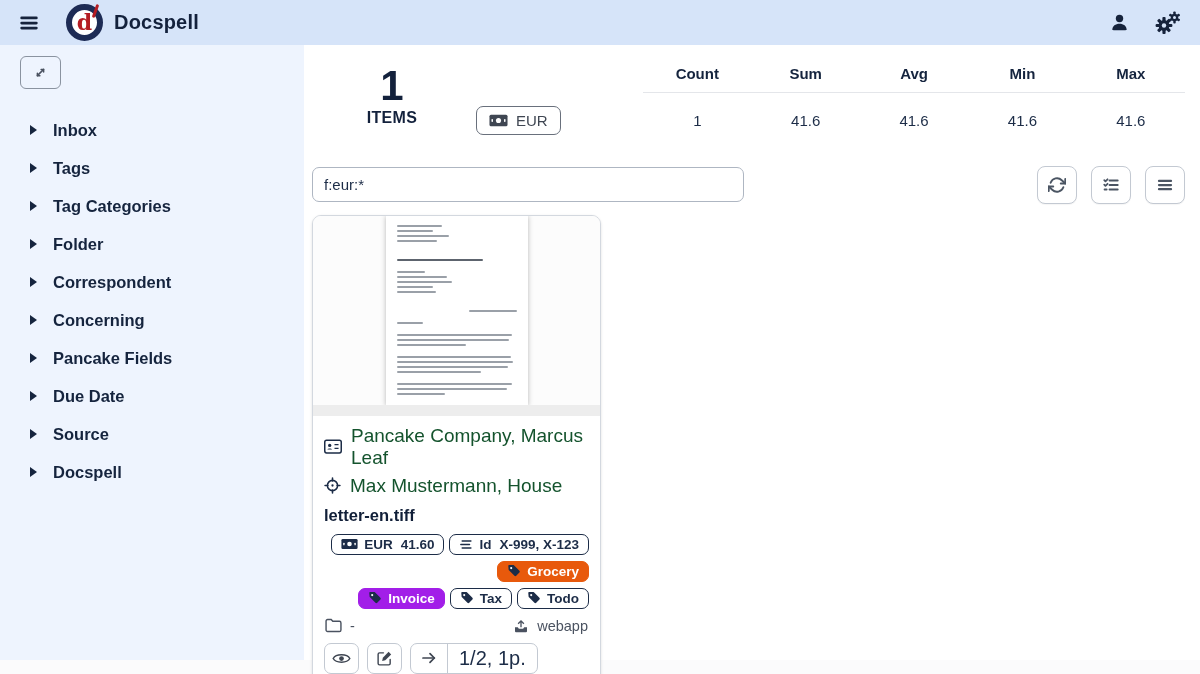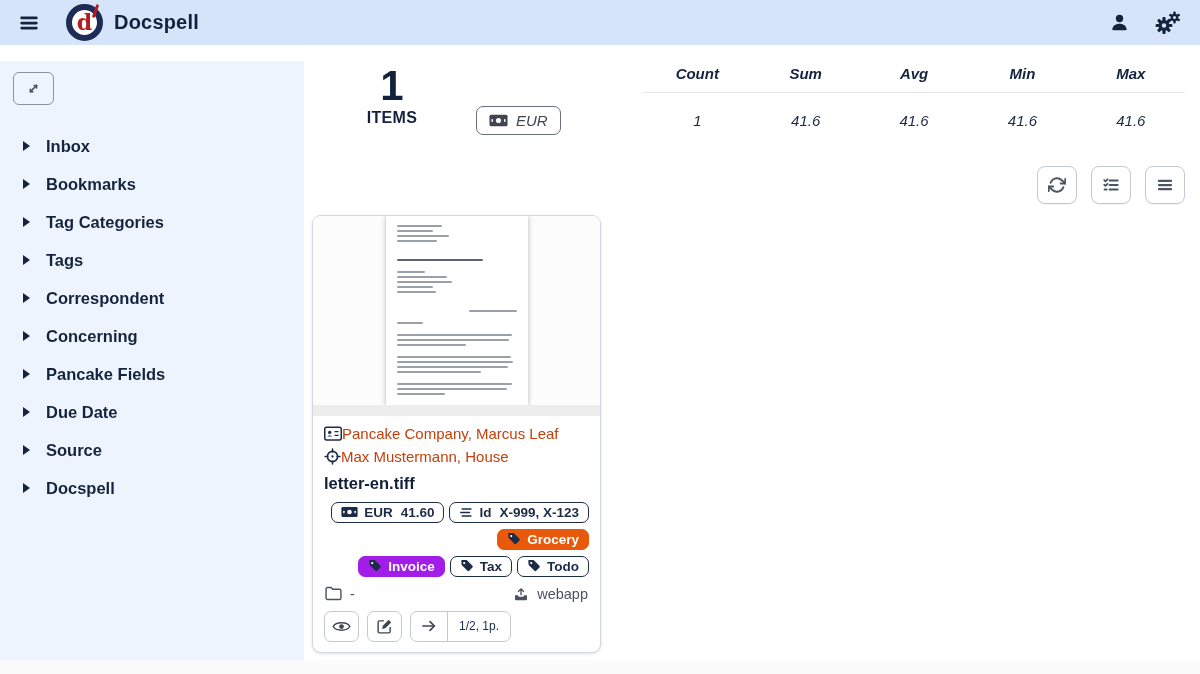--- a/index.html
+++ b/index.html
@@ -28,21 +28,21 @@
     position:absolute; width:3px; height:14px; background:#b41c23;
     right:0px; top:-6px; transform:rotate(20deg); border-radius:2px;
   }
   .brand-title { font-size:20px; font-weight:bold; color:#13213c; margin-left:11px; letter-spacing:.2px; }
   .nav-spacer { flex:1; }
   .nav-icon-btn { width:34px; height:34px; display:flex; align-items:center; justify-content:center; cursor:pointer; margin-left:14px; }
 
   
   .layout { display:flex; height:615px; background:#fff; }
   .sidebar {
-    width:304px; background:#eef4fe; padding:11px 0 0 13px; flex-shrink:0;margin-top:16px;
+    width:304px; background:#eef4fe; padding:11px 0 0 20px; flex-shrink:0;
   }
   .expand-btn {
     width:41px; height:33px; border:1px solid #8a93a0; border-radius:6px;
     background:#eef4fe; display:flex; align-items:center; justify-content:center; cursor:pointer;
   }
   .nav-list { margin-top:22px; }
   .nav-item {
     display:flex; align-items:center; height:38px; padding-left:10px; cursor:pointer;
   }
   .caret {
@@ -51,21 +51,21 @@
   }
   .nav-label { font-size:16.5px; font-weight:bold; color:#15243e; }
 
   .main { flex:1; padding:10px 15px 0 8px; min-width:0; background:#fff; }
 
   
   .stats { display:flex; align-items:flex-start; }
   .count-block { width:160px; text-align:center; padding-top:10px; flex-shrink:0; }
   .count-number { font-size:42px; font-weight:bold; line-height:1; color:#13213c; }
   .count-label { font-size:16px; font-weight:bold; color:#13213c; margin-top:2px; letter-spacing:.3px; }
-  table.stats-table { flex:1; border-collapse:collapse; margin-top:2px;font-style:italic; }
+  table.stats-table { flex:1; border-collapse:collapse; margin-top:2px; }
   .stats-table th {
     font-size:15px; font-weight:bold; color:#15243e; text-align:center;
     padding:8px 0 10px; border-bottom:1px solid #e4e6ea;
   }
   .stats-table th:first-child { border-bottom:none; }
   .stats-table td { text-align:center; font-size:15px; color:#1c2c47; padding:13px 0 4px; }
   .stats-table td:first-child { text-align:left; padding-left:4px; }
   .cur-pill {
     display:inline-flex; align-items:center; gap:8px;
     border:1px solid #69707c; border-radius:7px; padding:5px 12px;
@@ -96,41 +96,41 @@
     width:142px; height:190px; background:#fff; box-shadow:0 0 5px rgba(0,0,0,.28);
     padding:9px 11px; overflow:hidden;
   }
   .thumb-strip { position:absolute; left:0; right:0; bottom:0; height:11px; background:#ededed; }
   .tl { height:2px; background:#9aa0a8; margin-bottom:3px; border-radius:1px; }
   .tl.dark { background:#5d646e; }
   .tl.right { margin-left:auto; }
   .pgap { height:7px; }
 
   .card-body { padding:9px 11px 7px; }
-  .meta-line { display:flex; align-items:center; font-size:15px; color:#c2410c; margin-bottom:6px; }
+  .meta-line { display:flex; align-items:center; gap:9px; font-size:19px; color:#14532d; margin-bottom:6px; }
   .meta-line svg { flex-shrink:0; }
   .filename { font-size:16.5px; font-weight:bold; color:#111f38; margin:9px 0 9px; }
   .date-line { display:flex; align-items:center; gap:10px; color:#6a7280; font-size:15.5px; margin-bottom:10px; }
   .badge-row { display:flex; justify-content:flex-end; gap:5px; margin-bottom:6px; }
   .badge {
     display:inline-flex; align-items:center; gap:6px;
     border:1.5px solid #1c2c47; border-radius:7px; padding:2px 9px;
     font-size:13.5px; font-weight:bold; color:#1c2c47; background:#fff; white-space:nowrap;
   }
   .badge .val { margin-left:2px; }
   .card-foot { display:flex; justify-content:space-between; align-items:center; color:#4a5260; font-size:14.5px; padding:3px 1px 9px; }
   .foot-left, .foot-right { display:flex; align-items:center; gap:8px; }
   .actions { display:flex; gap:8px; padding:0 0 3px; }
   .act-btn {
     min-width:35px; height:31px; border:1px solid #c3c9d2; border-radius:7px; background:#fff;
     display:flex; align-items:center; justify-content:center; color:#3f4652; cursor:pointer;
   }
   .pages-btn { display:flex; align-items:stretch; border:1px solid #c3c9d2; border-radius:7px; background:#fff; overflow:hidden; cursor:pointer; }
   .pages-arrow { display:flex; align-items:center; justify-content:center; padding:0 10px; border-right:1px solid #c3c9d2; }
-  .pages-text { display:flex; align-items:center; padding:0 11px; font-size:12px; color:#1c2c47; }
+  .pages-text { display:flex; align-items:center; padding:0 11px; font-size:20px; color:#1c2c47; }
 
   .bottom-strip { height:14px; background:#fbfbfc; }
 </style>
 </head>
 <body>
 
 <div class="navbar">
   <span class="hamburger">
     <svg width="22" height="22" viewBox="0 0 24 24" fill="none" stroke="#16233c" stroke-width="3" stroke-linecap="round">
         <path d="M4 6.5h16M4 12h16M4 17.5h16"></path>
@@ -190,29 +190,29 @@
           <polyline points="13 7 17 7 17 11"></polyline>
         </svg>
     </div>
     <div class="nav-list">
       <div class="nav-item">
           <span class="caret"></span>
           <span class="nav-label">Inbox</span>
         </div>
       <div class="nav-item">
           <span class="caret"></span>
-          <span class="nav-label">Bookmarks</span>
+          <span class="nav-label">Tags</span>
         </div>
       <div class="nav-item">
           <span class="caret"></span>
           <span class="nav-label">Tag Categories</span>
         </div>
       <div class="nav-item">
           <span class="caret"></span>
-          <span class="nav-label">Tags</span>
+          <span class="nav-label">Folder</span>
         </div>
       <div class="nav-item">
           <span class="caret"></span>
           <span class="nav-label">Correspondent</span>
         </div>
       <div class="nav-item">
           <span class="caret"></span>
           <span class="nav-label">Concerning</span>
         </div>
       <div class="nav-item">
@@ -277,20 +277,21 @@
             <td>41.6</td>
             <td>41.6</td>
             <td>41.6</td>
             <td>41.6</td>
           </tr>
         </tbody>
       </table>
     </div>
 
     <div class="search-row">
+      <input class="search-input" type="text" value="f:eur:*" style="">
       <span class="search-spacer"></span>
       <div class="icon-btn">
         <svg width="18" height="18" viewBox="0 0 24 24" fill="none" stroke="#4b5563" stroke-width="2.5" stroke-linecap="round" stroke-linejoin="round">
             <polyline points="23 4 23 10 17 10"></polyline>
             <polyline points="1 20 1 14 7 14"></polyline>
             <path d="M3.51 9a9 9 0 0 1 14.85-3.36L23 10M1 14l4.64 4.36A9 9 0 0 0 20.49 15"></path>
           </svg>
       </div>
       <div class="icon-btn">
         <svg width="18" height="18" viewBox="0 0 24 24" fill="none" stroke="#4b5563" stroke-width="2.4" stroke-linecap="round" stroke-linejoin="round">

